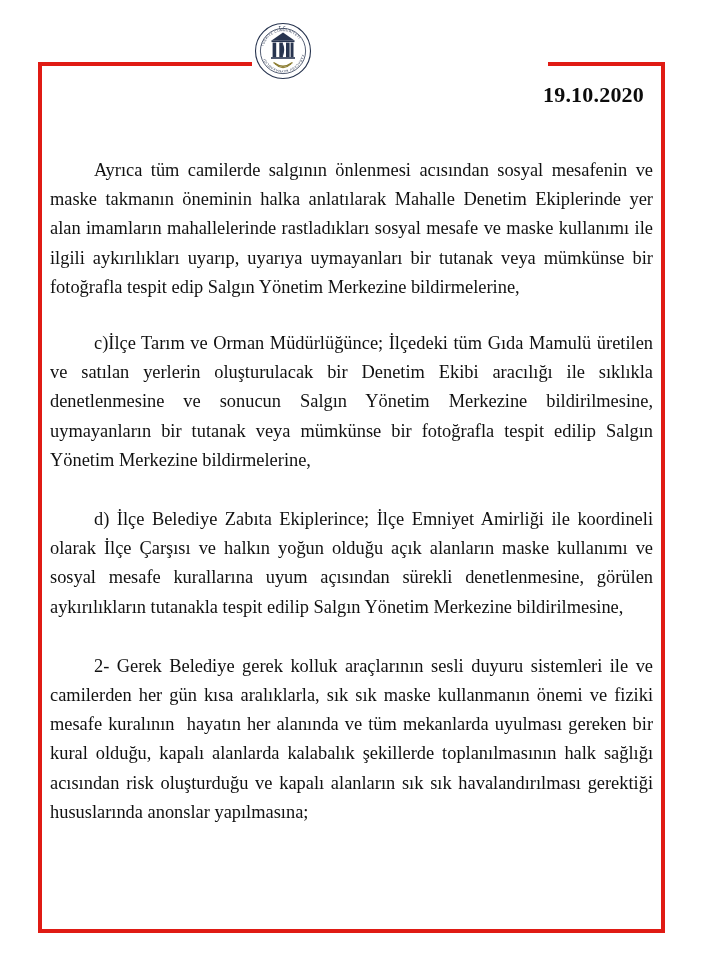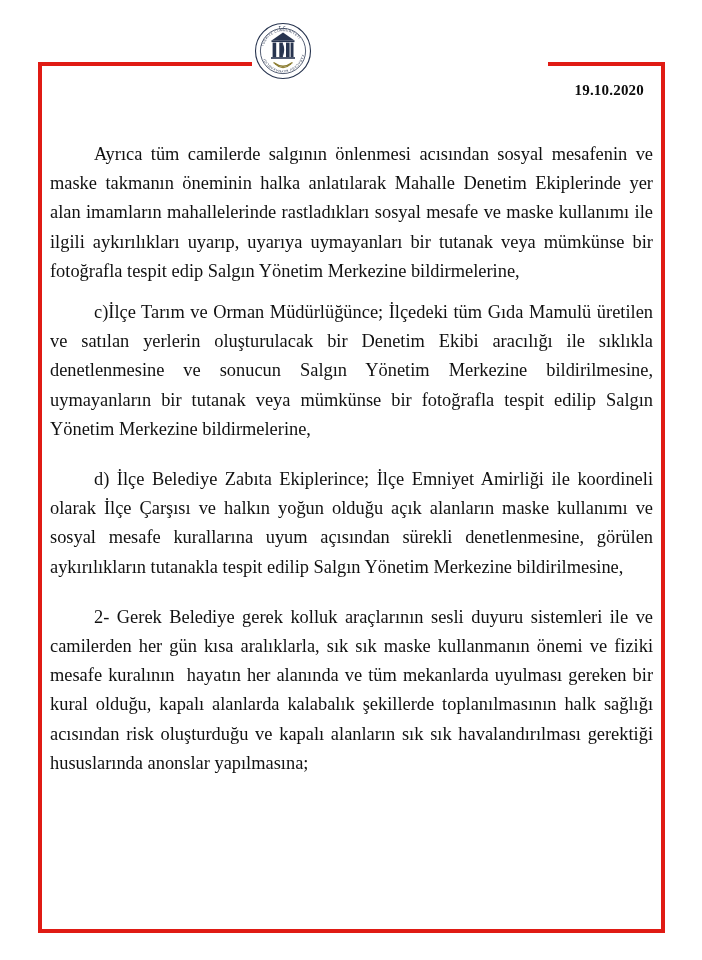--- a/index.html
+++ b/index.html
@@ -76,50 +76,50 @@
   #lh-tc { font-size: 15px; }
   #lh-name { font-size: 15px; margin-top: 2px; }
 
   
   #doc-date {
     position: absolute;
     right: 58px;
     top: 82px;
     font-family: "Liberation Serif", "DejaVu Serif", serif;
     font-weight: bold;
-    font-size: 15px;
+    font-size: 22px;
     color: #0c0c0c;
     letter-spacing: 0.2px;
     z-index: 4;
     margin-left: 31px;
   }
 
   
   #body-text {
     position: absolute;
     left: 46px;
-    top: 140px;
+    top: 156px;
     width: 611px;
     z-index: 3;
   }
   .para {
     font-family: "Liberation Serif", "DejaVu Serif", serif;
     font-size: 18.4px;
     line-height: 29.2px;
     color: #111111;
     text-align: justify;
     text-justify: inter-word;
     margin: 0;
     padding: 0 4px;
     text-indent: 44px;
     hyphens: none;
     white-space: pre-wrap;
   }
-  .para.gap-large { margin-top: 12px; }
-  .para.gap-normal { margin-top: 21px; }
+  .para.gap-large { margin-top: 27px; }
+  .para.gap-normal { margin-top: 30px; }
 </style>
 </head>
 <body>
 
 <div id="page">
 
   <div id="red-frame"></div>
 
   <div id="letterhead">
     <div id="emblem">

